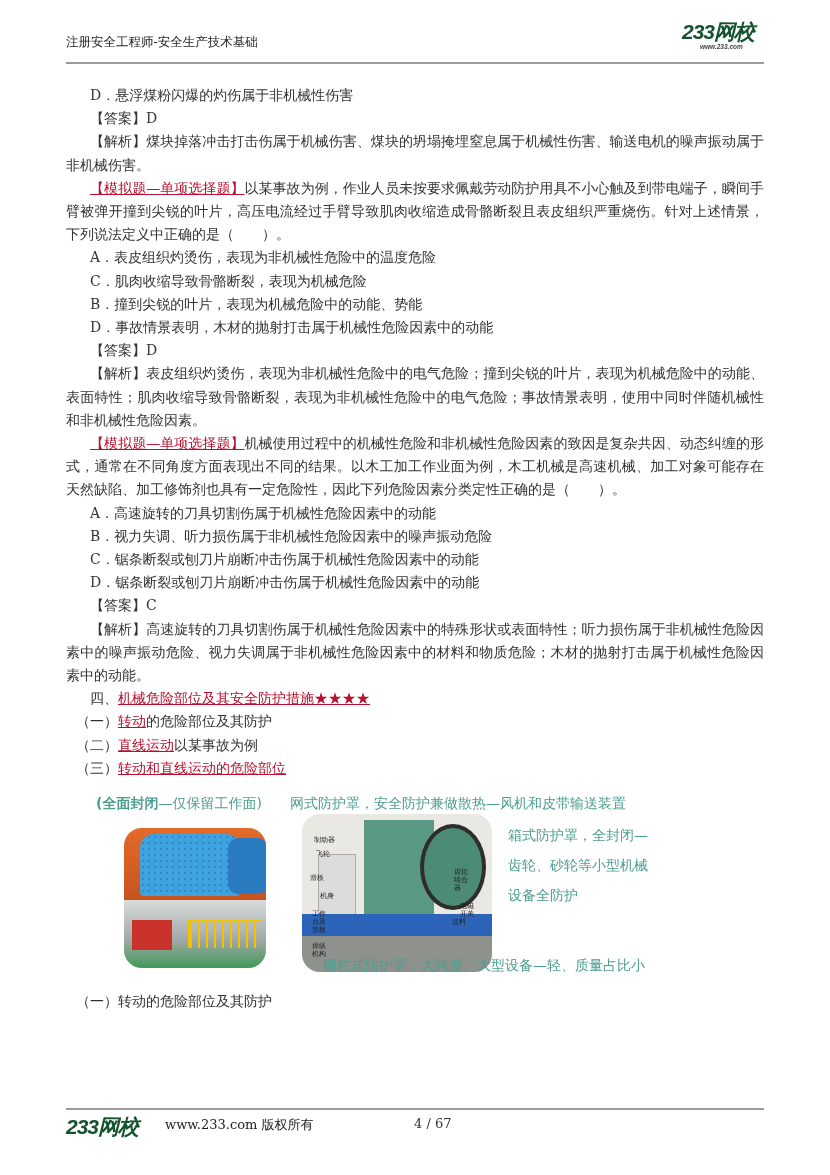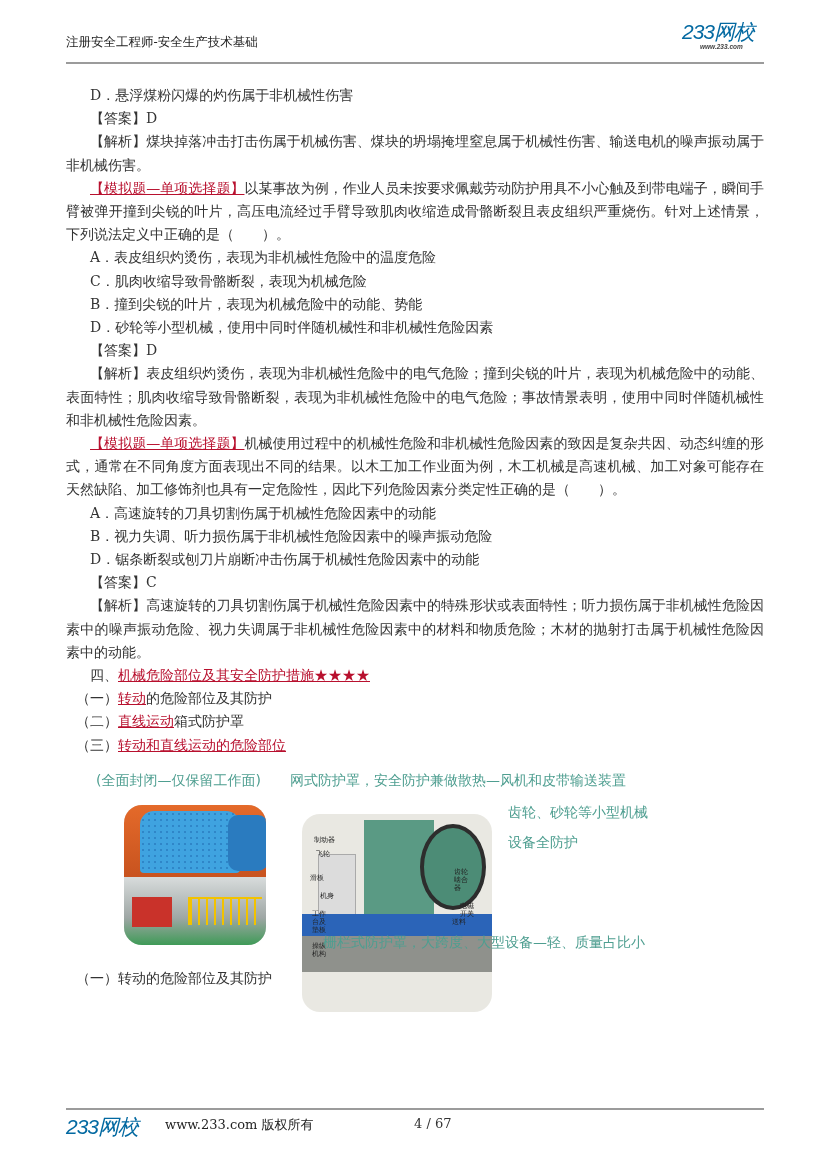--- a/index.html
+++ b/index.html
@@ -1,48 +1,48 @@
 <!DOCTYPE html>
 <html><head>
 <meta charset="utf-8">
 <style>
   html, body { margin: 0; padding: 0; background: #fff; }
   body { width: 830px; height: 1175px; position: relative; overflow: hidden;
          font-family: "DejaVu Serif", "Liberation Serif", serif; color: #333; }
   .hdr-title { position: absolute; left: 66px; top: 34px; font-size: 12.5px; color: #222; }
   .logo { position: absolute; font-family: "Liberation Sans", "DejaVu Sans", sans-serif;
-          font-weight: normal; font-style: italic; color: #0369a1; letter-spacing: -1px; }
+          font-weight: bold; font-style: italic; color: #14532d; letter-spacing: -1px; }
   .logo-top { left: 682px; top: 22px; font-size: 21px; line-height: 20px; }
   .logo-url { position: absolute; left: 700px; top: 43px; font-size: 6.5px; font-style: italic;
               font-family: "Liberation Sans", sans-serif; color: #444; font-weight: bold; }
   .rule { position: absolute; left: 66px; width: 698px; height: 2px; background: #9b9b9b; }
   .content { position: absolute; left: 66px; top: 84px; width: 698px;
              font-size: 14px; line-height: 23.2px; }
   .p { margin: 0; text-align: justify; }
   .ind { padding-left: 24px; }
   .ind1 { text-indent: 24px; }
   .red { color: #b8102e; text-decoration: underline; }
   .figure { position: relative; height: 190px; margin-top: 8px; margin-left: 30px; width: 620px;
             font-family: "DejaVu Sans", "Liberation Sans", sans-serif; color: #4e9e90; }
   .cap { position: absolute; font-size: 14px; white-space: nowrap; }
-  .cap b { font-weight: normal; text-align: center; }
+  .cap b { font-weight: bold; text-align: center; }
   .photo { position: absolute; border-radius: 18px; overflow: hidden; }
   .photo1 { left: 28px; top: 40px; width: 142px; height: 140px; background: #d9d9d9; }
   .p1-top { position: absolute; left: 0; top: 0; width: 100%; height: 72px;
             background: linear-gradient(180deg, #e46a2a 0%, #c8531f 100%); }
   .p1-cage { position: absolute; left: 16px; top: 6px; width: 100px; height: 62px; border-radius: 14px 14px 4px 4px;
              background: radial-gradient(circle, #2f86c8 30%, #3fa3e0 32%) 0 0/6px 6px; }
   .p1-cage2 { position: absolute; left: 104px; top: 10px; width: 40px; height: 56px; background: #2a7bbf; border-radius: 10px; }
   .p1-bot { position: absolute; left: 0; top: 72px; width: 100%; height: 68px;
             background: linear-gradient(180deg, #d8dcdc 0%, #9fa7a5 60%, #3f9a57 100%); }
   .p1-rail { position: absolute; left: 64px; top: 92px; width: 72px; height: 26px;
              border-top: 2px solid #f2c200; border-left: 2px solid #f2c200;
              background: repeating-linear-gradient(90deg, #f2c200 0 2px, transparent 2px 8px); }
   .p1-mach { position: absolute; left: 8px; top: 92px; width: 40px; height: 30px; background: #c9322a; }
-  .photo2 { left: 206px; top: 26px; width: 190px; height: 198px; background: #e9e8e2; margin-top: 23px; }
+  .photo2 { left: 206px; top: 26px; width: 190px; height: 158px; background: #e9e8e2; }
   .p2-body { position: absolute; left: 62px; top: 6px; width: 70px; height: 150px; background: #5a9a84; }
   .p2-wheel { position: absolute; left: 118px; top: 10px; width: 58px; height: 78px; border-radius: 50%;
               background: #4c8c76; border: 4px solid #2d2d2d; }
   .p2-cab { position: absolute; left: 16px; top: 40px; width: 36px; height: 60px; background: #dcdcdc; border: 1px solid #aaa; }
   .p2-blue { position: absolute; left: 0; top: 100px; width: 190px; height: 22px; background: #2b64b8; }
   .p2-base { position: absolute; left: 0; top: 122px; width: 190px; height: 36px; background: #8f918c; }
   .p2-lbl { position: absolute; font-size: 7px; color: #222; font-family: "DejaVu Serif", serif; line-height: 8px; }
   .footer-logo { left: 66px; top: 1113px; font-size: 21px; }
   .footer-text { position: absolute; left: 165px; top: 1116px; font-size: 13px; color: #222; }
   .footer-page { position: absolute; left: 414px; top: 1116px; font-size: 13px; color: #333; }
@@ -59,34 +59,35 @@
 
 <div class="content">
   <p class="p ind">D．悬浮煤粉闪爆的灼伤属于非机械性伤害</p>
   <p class="p ind"><span>【答案】</span><span>D</span></p>
   <p class="p ind1"><span>【解析】</span><span>煤块掉落冲击打击伤属于机械伤害、煤块的坍塌掩埋窒息属于机械性伤害、输送电机的噪声振动属于非机械伤害。</span></p>
 
   <p class="p ind1"><span class="red">【模拟题—单项选择题】</span><span>以某事故为例，作业人员未按要求佩戴劳动防护用具不小心触及到带电端子，瞬间手臂被弹开撞到尖锐的叶片，高压电流经过手臂导致肌肉收缩造成骨骼断裂且表皮组织严重烧伤。针对上述情景，下列说法定义中正确的是（　　）。</span></p>
   <p class="p ind">A．表皮组织灼烫伤，表现为非机械性危险中的温度危险</p>
   <p class="p ind">C．肌肉收缩导致骨骼断裂，表现为机械危险</p>
   <p class="p ind">B．撞到尖锐的叶片，表现为机械危险中的动能、势能</p>
-  <p class="p ind">D．砂轮等小型机械，使用中同时伴随机械性和非机械性危险因素</p>
+  <p class="p ind">D．事故情景表明，木材的抛射打击属于机械性危险因素中的动能</p>
   <p class="p ind"><span>【答案】</span><span>D</span></p>
   <p class="p ind1"><span>【解析】</span><span>表皮组织灼烫伤，表现为非机械性危险中的电气危险；撞到尖锐的叶片，表现为机械危险中的动能、表面特性；肌肉收缩导致骨骼断裂，表现为非机械性危险中的电气危险；事故情景表明，使用中同时伴随机械性和非机械性危险因素。</span></p>
 
   <p class="p ind1"><span class="red">【模拟题—单项选择题】</span><span>机械使用过程中的机械性危险和非机械性危险因素的致因是复杂共因、动态纠缠的形式，通常在不同角度方面表现出不同的结果。以木工加工作业面为例，木工机械是高速机械、加工对象可能存在天然缺陷、加工修饰剂也具有一定危险性，因此下列危险因素分类定性正确的是（　　）。</span></p>
   <p class="p ind">A．高速旋转的刀具切割伤属于机械性危险因素中的动能</p>
   <p class="p ind">B．视力失调、听力损伤属于非机械性危险因素中的噪声振动危险</p>
+  <p class="p ind">C．锯条断裂或刨刀片崩断冲击伤属于机械性危险因素中的动能</p>
   <p class="p ind">D．锯条断裂或刨刀片崩断冲击伤属于机械性危险因素中的动能</p>
   <p class="p ind"><span>【答案】</span><span>C</span></p>
   <p class="p ind1"><span>【解析】</span><span>高速旋转的刀具切割伤属于机械性危险因素中的特殊形状或表面特性；听力损伤属于非机械性危险因素中的噪声振动危险、视力失调属于非机械性危险因素中的材料和物质危险；木材的抛射打击属于机械性危险因素中的动能。</span></p>
 
   <p class="p ind"><span>四、</span><span class="red">机械危险部位及其安全防护措施★★★★</span></p>
   <p class="p" style="padding-left:10px;"><span>（一）</span><span class="red">转动</span><span>的危险部位及其防护</span></p>
-  <p class="p" style="padding-left:10px;"><span>（二）</span><span class="red">直线运动</span><span>箱式防护罩</span></p>
+  <p class="p" style="padding-left:10px;"><span>（二）</span><span class="red">直线运动</span><span>以某事故为例</span></p>
   <p class="p" style="padding-left:10px;"><span>（三）</span><span class="red">转动和直线运动的危险部位</span></p>
 
   <div class="figure">
     <div class="cap" style="left:0;top:4px;"><b>(全面封闭</b><span>—仅保留工作面)</span></div>
     <div class="cap" style="left:194px;top:4px;">网式防护罩，安全防护兼做散热—风机和皮带输送装置</div>
 
     <div class="photo photo1">
       <div class="p1-top"></div>
       <div class="p1-cage"></div>
       <div class="p1-cage2"></div>
@@ -106,20 +107,21 @@
       <div class="p2-lbl" style="left:8px;top:60px;">滑板</div>
       <div class="p2-lbl" style="left:18px;top:78px;text-align:right;">机身</div>
       <div class="p2-lbl" style="left:10px;top:96px;width:16px;">工作台及垫板</div>
       <div class="p2-lbl" style="left:10px;top:128px;width:16px;">操纵机构</div>
       <div class="p2-lbl" style="left:152px;top:54px;width:16px;">齿轮啮合器</div>
       <div class="p2-lbl" style="left:158px;top:88px;width:20px;">电磁开关</div>
       <div class="p2-lbl" style="left:150px;top:104px;">送料</div>
     </div>
 
     <div class="cap" style="left:412px;top:32px;line-height:30px;">
+      <div>箱式防护罩，全封闭—</div>
       <div>齿轮、砂轮等小型机械</div>
       <div>设备全防护</div>
     </div>
     <div class="cap" style="left:196px;top:166px;margin-left:31px;">栅栏式防护罩，大跨度、大型设备—轻、质量占比小</div>
   </div>
 
   <p class="p" style="padding-left:10px;margin-top:12px;">（一）转动的危险部位及其防护</p>
 </div>
 
 <div>

